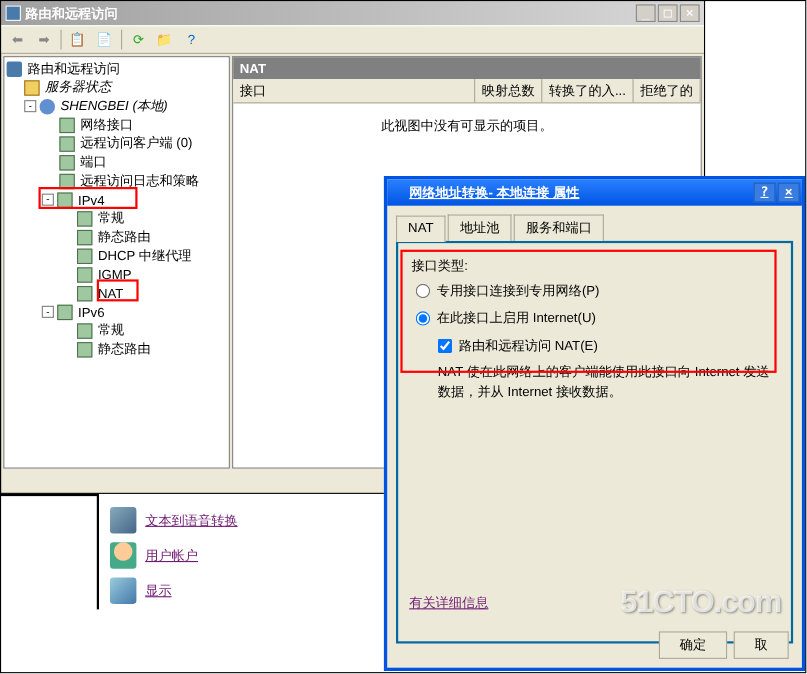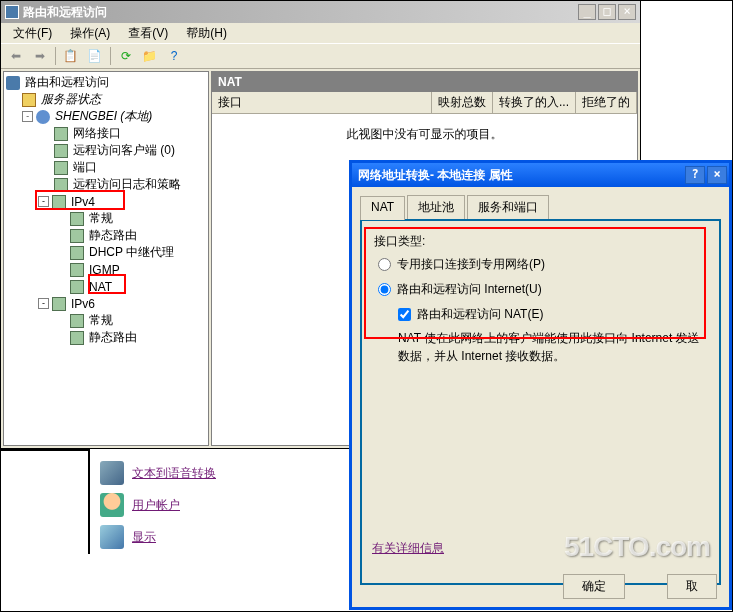--- a/index.html
+++ b/index.html
@@ -50,21 +50,21 @@
     .bottom-left { position: absolute; left: 0; top: 449px; width: 90px; height: 105px; border-top: 2px solid #000; border-right: 2px solid #000; }
     .bottom-panel { position: absolute; left: 90px; top: 449px; width: 260px; padding: 8px; }
     .bottom-item { display: flex; align-items: center; padding: 4px 2px; cursor: pointer; }
     .bottom-icon { width: 24px; height: 24px; margin-right: 8px; }
     .icon-tts { background: linear-gradient(135deg, #8ab, #468); border-radius: 3px; }
     .icon-display { background: linear-gradient(135deg, #9cd, #47a); border-radius: 3px; }
     .icon-user { background: radial-gradient(circle at 50% 35%, #fc9 40%, #4a8 45%); border-radius: 3px; }
     .bottom-label { color: #701a75; text-decoration: underline; }
     
     .dialog { position: absolute; top: 160px; left: 349px; width: 383px; height: 450px; border: 3px solid #0054e3; background: #ece9d8; }
-    .dialog-title { background: linear-gradient(to bottom, #2a80ff, #0054e3); height: 24px; color: #fff; display: flex; align-items: center; padding-left: 6px; font-weight: bold; }
+    .dialog-title { background: linear-gradient(to bottom, #2a80ff, #0054e3); height: 24px; color: #fff; display: flex; align-items: center; padding-left: 20px; font-weight: bold; text-decoration: underline; }
     .dialog-title-text { flex: 1; }
     .dialog-btns { display: flex; gap: 2px; margin-right: 2px; }
     .dlg-btn { width: 20px; height: 18px; background: #3a7de0; border: 1px solid #1a5dc0; color: #fff; text-align: center; line-height: 14px; cursor: pointer; font-family: monospace; }
     
     .tabs { display: flex; margin: 8px 8px 0 8px; }
     .tab { padding: 3px 10px; border: 1px solid #aca899; background: #ece9d8; margin-right: 2px; border-bottom: none; cursor: pointer; position: relative; }
     .tab.active { background: #ece9d8; z-index: 2; top: 1px; }
     .tab-content { border: 2px solid #0369a1; margin: 0 8px 8px 8px; background: #ece9d8; padding: 12px; height: 366px; }
     
     .field-label { margin-bottom: 6px; }
@@ -73,46 +73,40 @@
     .radio-item input { margin-right: 6px; }
     .checkbox-item { display: flex; align-items: center; margin: 6px 0 6px 20px; }
     .checkbox-item input { margin-right: 6px; }
     .desc-text { margin-left: 20px; color: #000; margin-top: 4px; line-height: 1.5; }
     
     .red-box-options { position: absolute; border: 2px solid #ff0000; left: 364px; top: 227px; width: 342px; height: 112px; pointer-events: none; z-index: 10; }
     
     .link-text { color: #701a75; text-decoration: underline; cursor: pointer; position: absolute; bottom: 50px; left: 20px; }
     
     .dialog-footer { position: absolute; bottom: 8px; right: 12px; display: flex; gap: 6px; }
-    .btn { padding: 3px 18px; border: 1px solid #aca899; background: #ece9d8; cursor: pointer; margin-left: 36px; }
+    .btn { padding: 3px 18px; border: 1px solid #aca899; background: #ece9d8; cursor: pointer; }
     
     .watermark { position: absolute; right: 24px; bottom: 50px; color: rgba(255,255,255,0.7); text-align: right; pointer-events: none; }
     .wm-main { font-size: 28px; font-weight: bold; text-shadow: 1px 1px 2px rgba(0,0,0,0.4); letter-spacing: -1px; }
     .wm-sub { font-size: 12px; text-shadow: 1px 1px 2px rgba(0,0,0,0.4); }
     
     .frame { position: absolute; top: 0; left: 0; width: 733px; height: 612px; border: 1px solid #000; pointer-events: none; }
   </style>
 </head>
 <body>
 
 <div class="main-window">
   <div class="titlebar">
     <span class="titlebar-icon"></span>
     <span class="titlebar-text">路由和远程访问</span>
     <div class="titlebar-btns">
       <div class="tb-btn">_</div>
       <div class="tb-btn">□</div>
       <div class="tb-btn">×</div>
     </div>
-  </div>
-  <div class="menubar">
-    <span class="menu-item">文件(F)</span>
-    <span class="menu-item">操作(A)</span>
-    <span class="menu-item">查看(V)</span>
-    <span class="menu-item">帮助(H)</span>
   </div>
   <div class="toolbar">
     <div class="tool-btn arrow-left">⬅</div>
     <div class="tool-btn arrow-right">➡</div>
     <div class="tool-sep"></div>
     <div class="tool-btn">📋</div>
     <div class="tool-btn">📄</div>
     <div class="tool-sep"></div>
     <div class="tool-btn" style="color:#2a2">⟳</div>
     <div class="tool-btn">📁</div>
@@ -236,21 +230,21 @@
   </div>
   <div class="tab-content">
     <div class="field-label">接口类型:</div>
     <div class="radio-group">
       <div class="radio-item">
         <input type="radio" name="iftype" style="">
         <span>专用接口连接到专用网络(P)</span>
       </div>
       <div class="radio-item">
         <input type="radio" name="iftype" checked="" style="">
-        <span>路由和远程访问 Internet(U)</span>
+        <span>在此接口上启用 Internet(U)</span>
       </div>
       <div class="checkbox-item">
         <input type="checkbox" checked="" style="">
         <span>路由和远程访问 NAT(E)</span>
       </div>
       <div class="desc-text">NAT 使在此网络上的客户端能使用此接口向 Internet 发送数据，并从 Internet 接收数据。</div>
     </div>
     <a class="link-text">有关详细信息</a>
   </div>
   <div class="dialog-footer">

